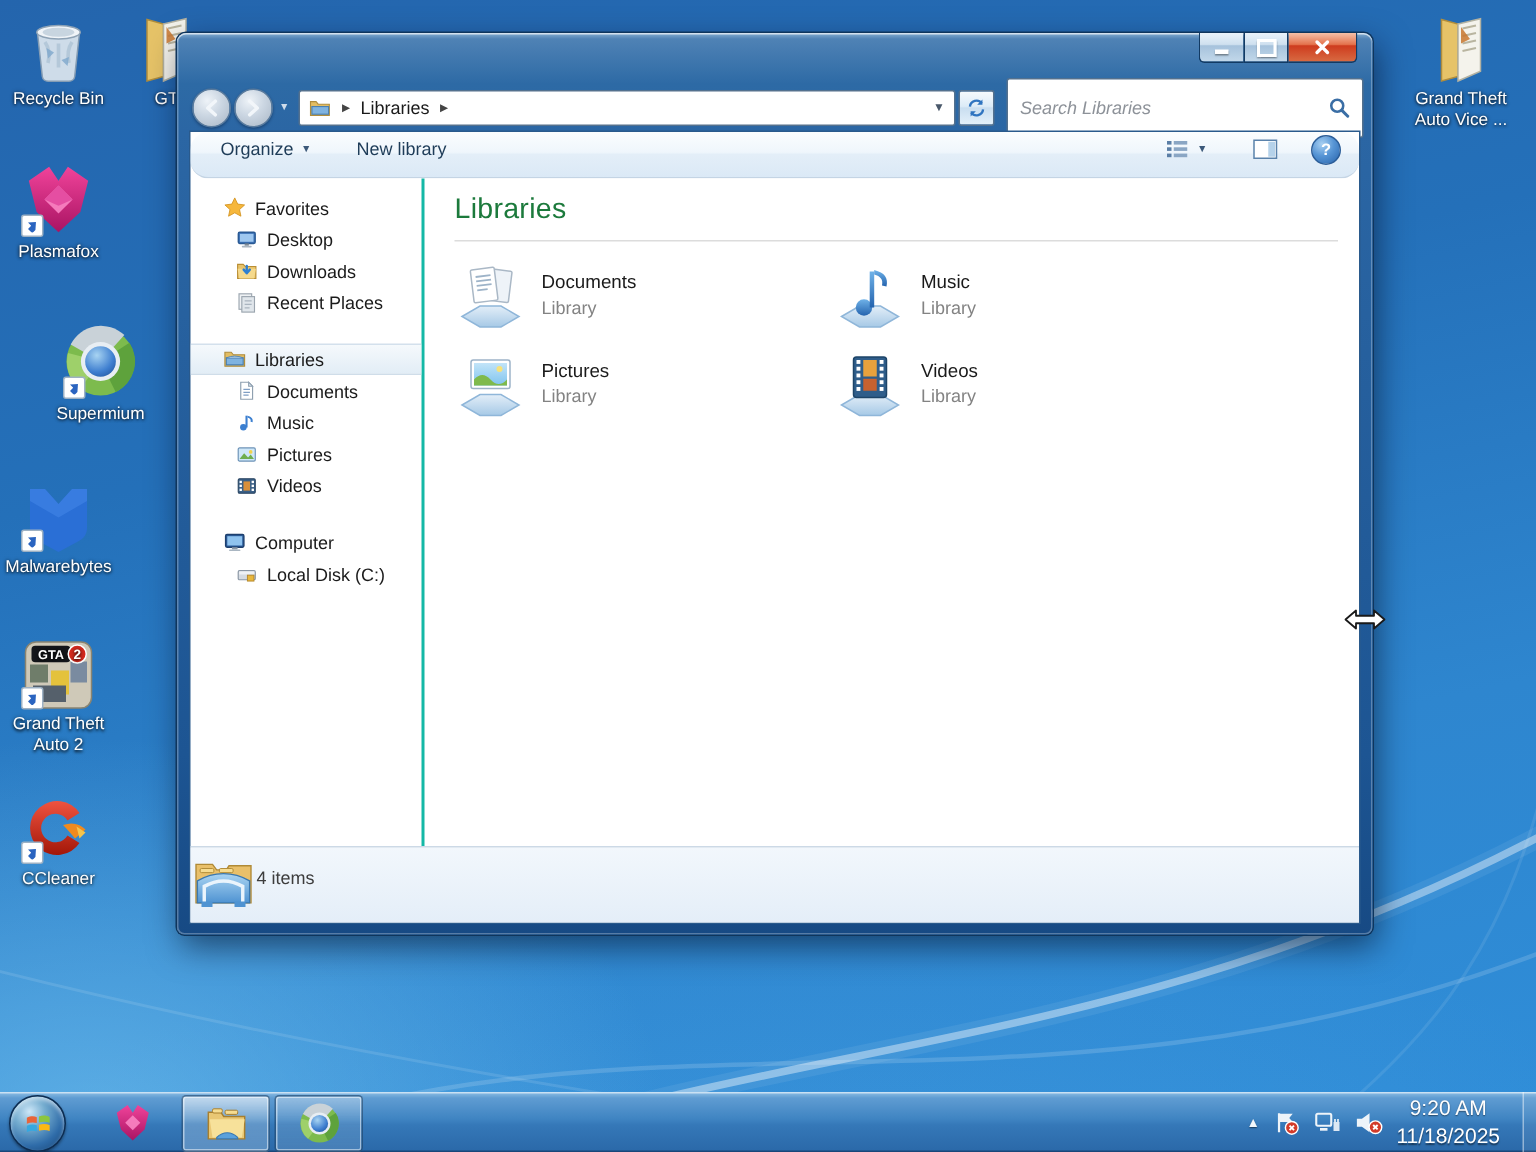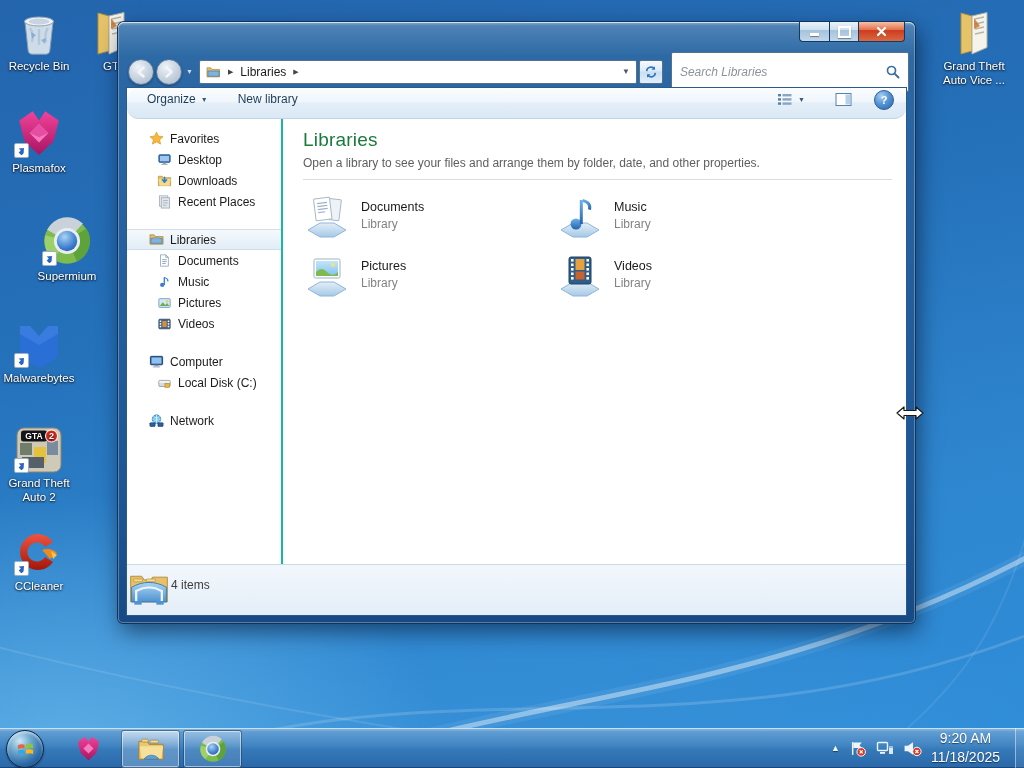--- a/index.html
+++ b/index.html
@@ -476,36 +476,24 @@
                 <rect x="2.2" y="5.6" width="11.6" height="2.4" fill="#eef1f5"></rect>
                 <circle cx="12.5" cy="10" r=".9" fill="#7fbf4f"></circle>
                 <rect x="8.5" y="8.5" width="5" height="4.5" fill="#e8b73c" stroke="#b3862a" stroke-width=".7"></rect>
               </svg>
           </span>
           <span>Local Disk (C:)</span>
         </div>
 
         <div class="sgap"></div>
 
-        <div class="srow side-root">
-          <span class="sic">
-            <svg width="15" height="15" viewBox="0 0 16 16">
-                <circle cx="8" cy="6.5" r="4.5" fill="#57b7e8" stroke="#2c7fb8" stroke-width=".9"></circle>
-                <path d="M3.5 6.5 h9 M8 2 v9 M4.6 4 q3.4 2 6.8 0 M4.6 9 q3.4 -2 6.8 0" stroke="#e8f4fb" stroke-width=".8" fill="none"></path>
-                <rect x="1" y="10.5" width="5.5" height="3.8" rx=".5" fill="#2d5f9e" stroke="#1d3f6d" stroke-width=".7"></rect>
-                <rect x="9.5" y="10.5" width="5.5" height="3.8" rx=".5" fill="#2d5f9e" stroke="#1d3f6d" stroke-width=".7"></rect>
-              </svg>
-          </span>
-          <span>Network</span>
-        </div>
       </div>
 
       <div class="main">
         <h1>Libraries</h1>
-        <div class="subtitle">Open a library to see your files and arrange them by folder, date, and other properties.</div>
         <div class="mdivider"></div>
 
         <div class="libgrid">
           <div class="lib-item">
             <span class="lib-ic">
               <svg width="48" height="46" viewBox="0 0 48 46">
                 <defs>
                     <linearGradient id="sh1" x1="0" y1="0" x2="0" y2="1">
                       <stop offset="0" stop-color="#e3eef8"></stop>
                       <stop offset="1" stop-color="#a6c9e6"></stop>

